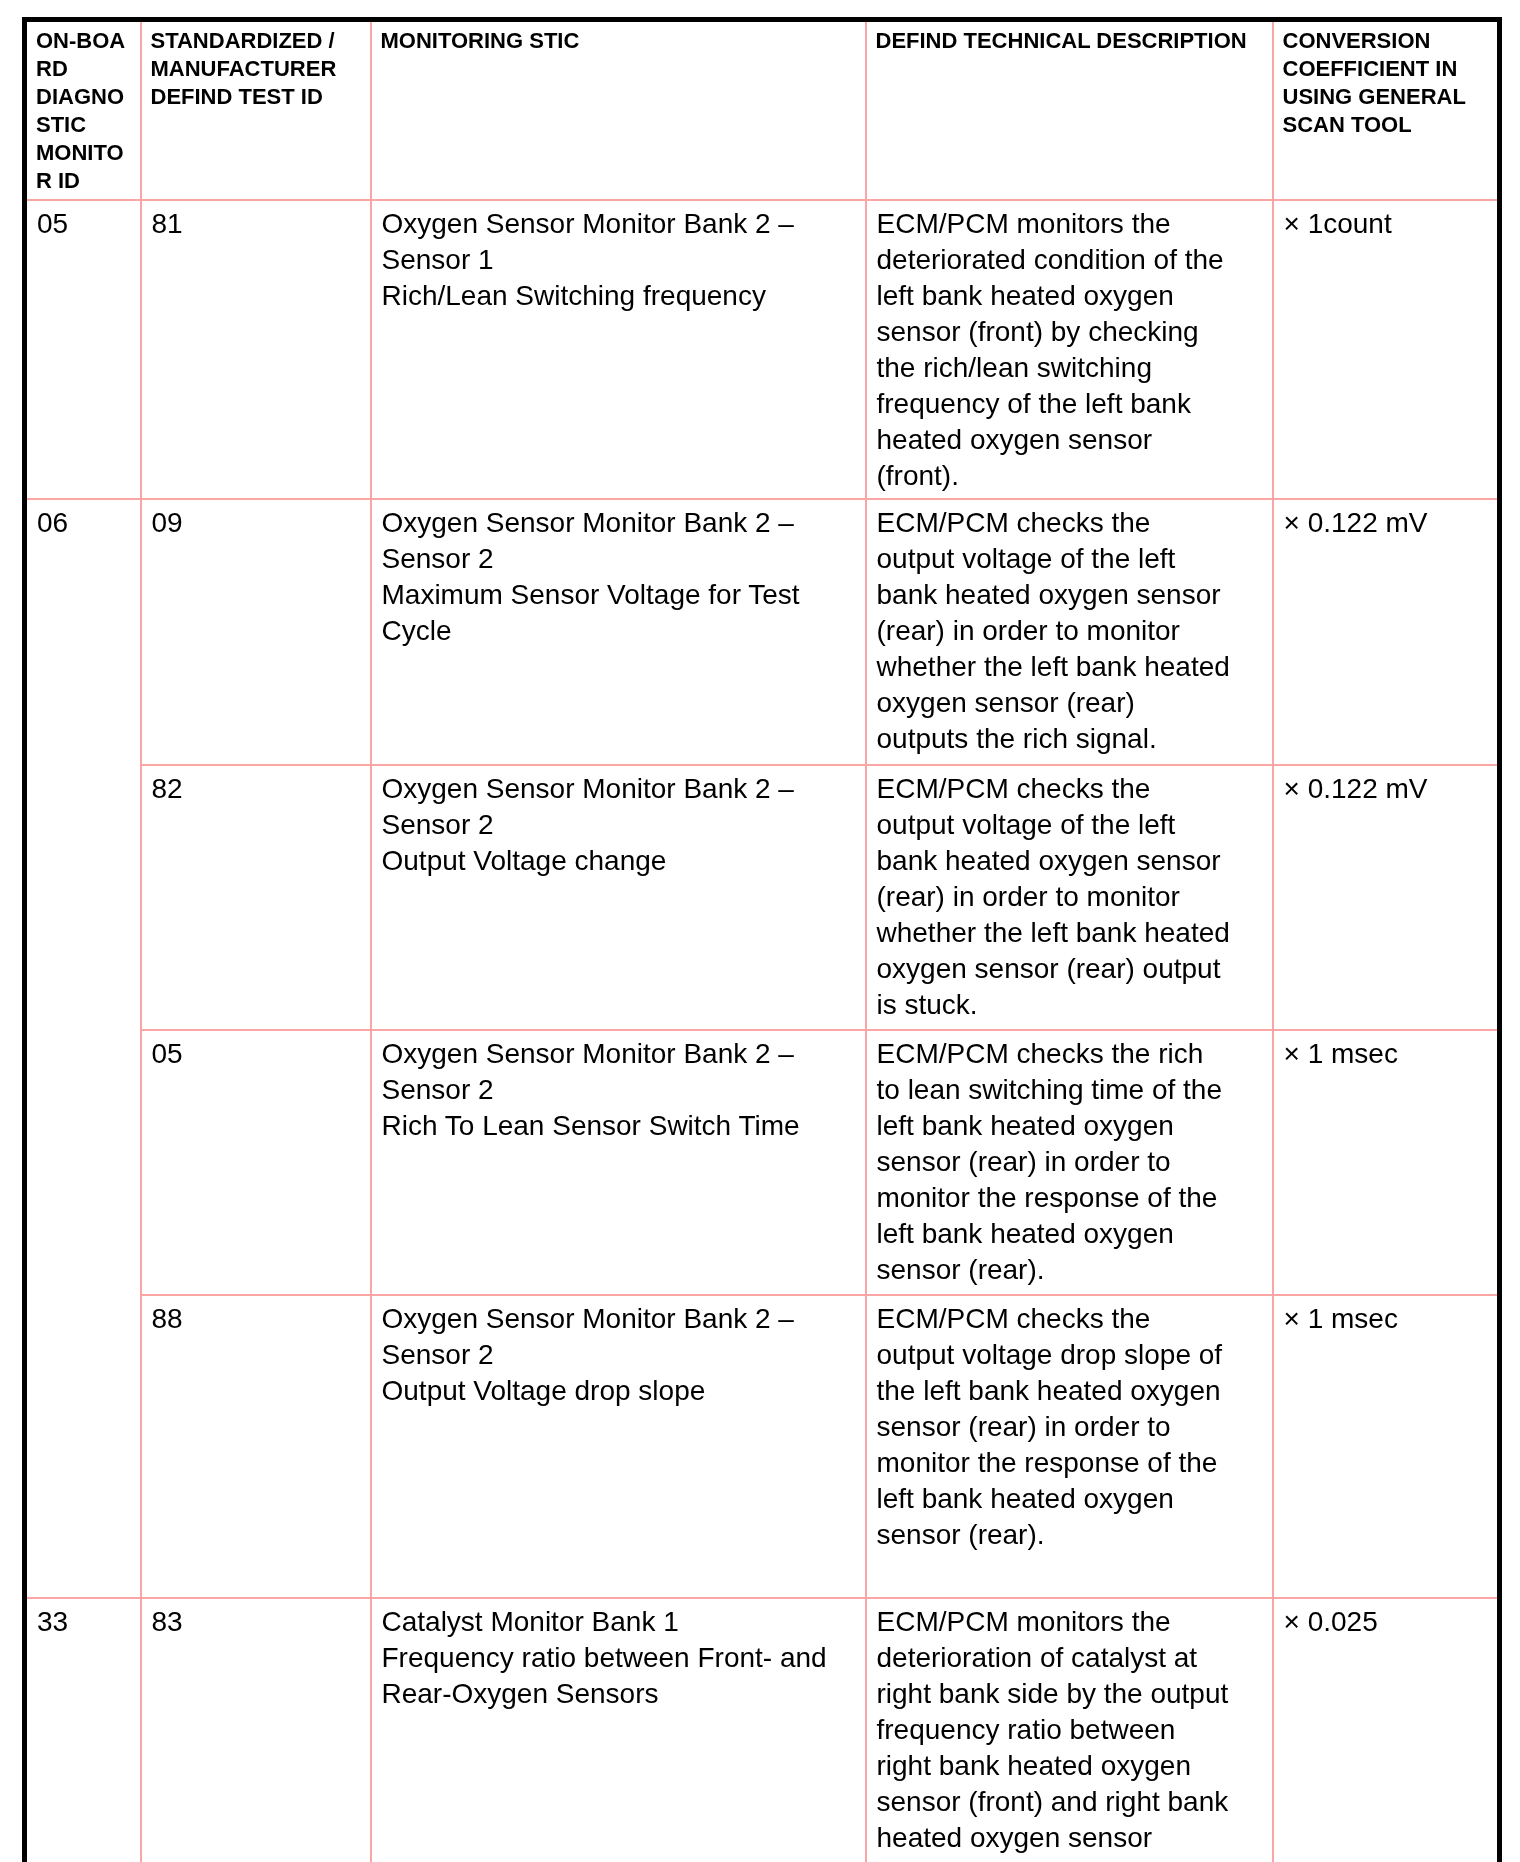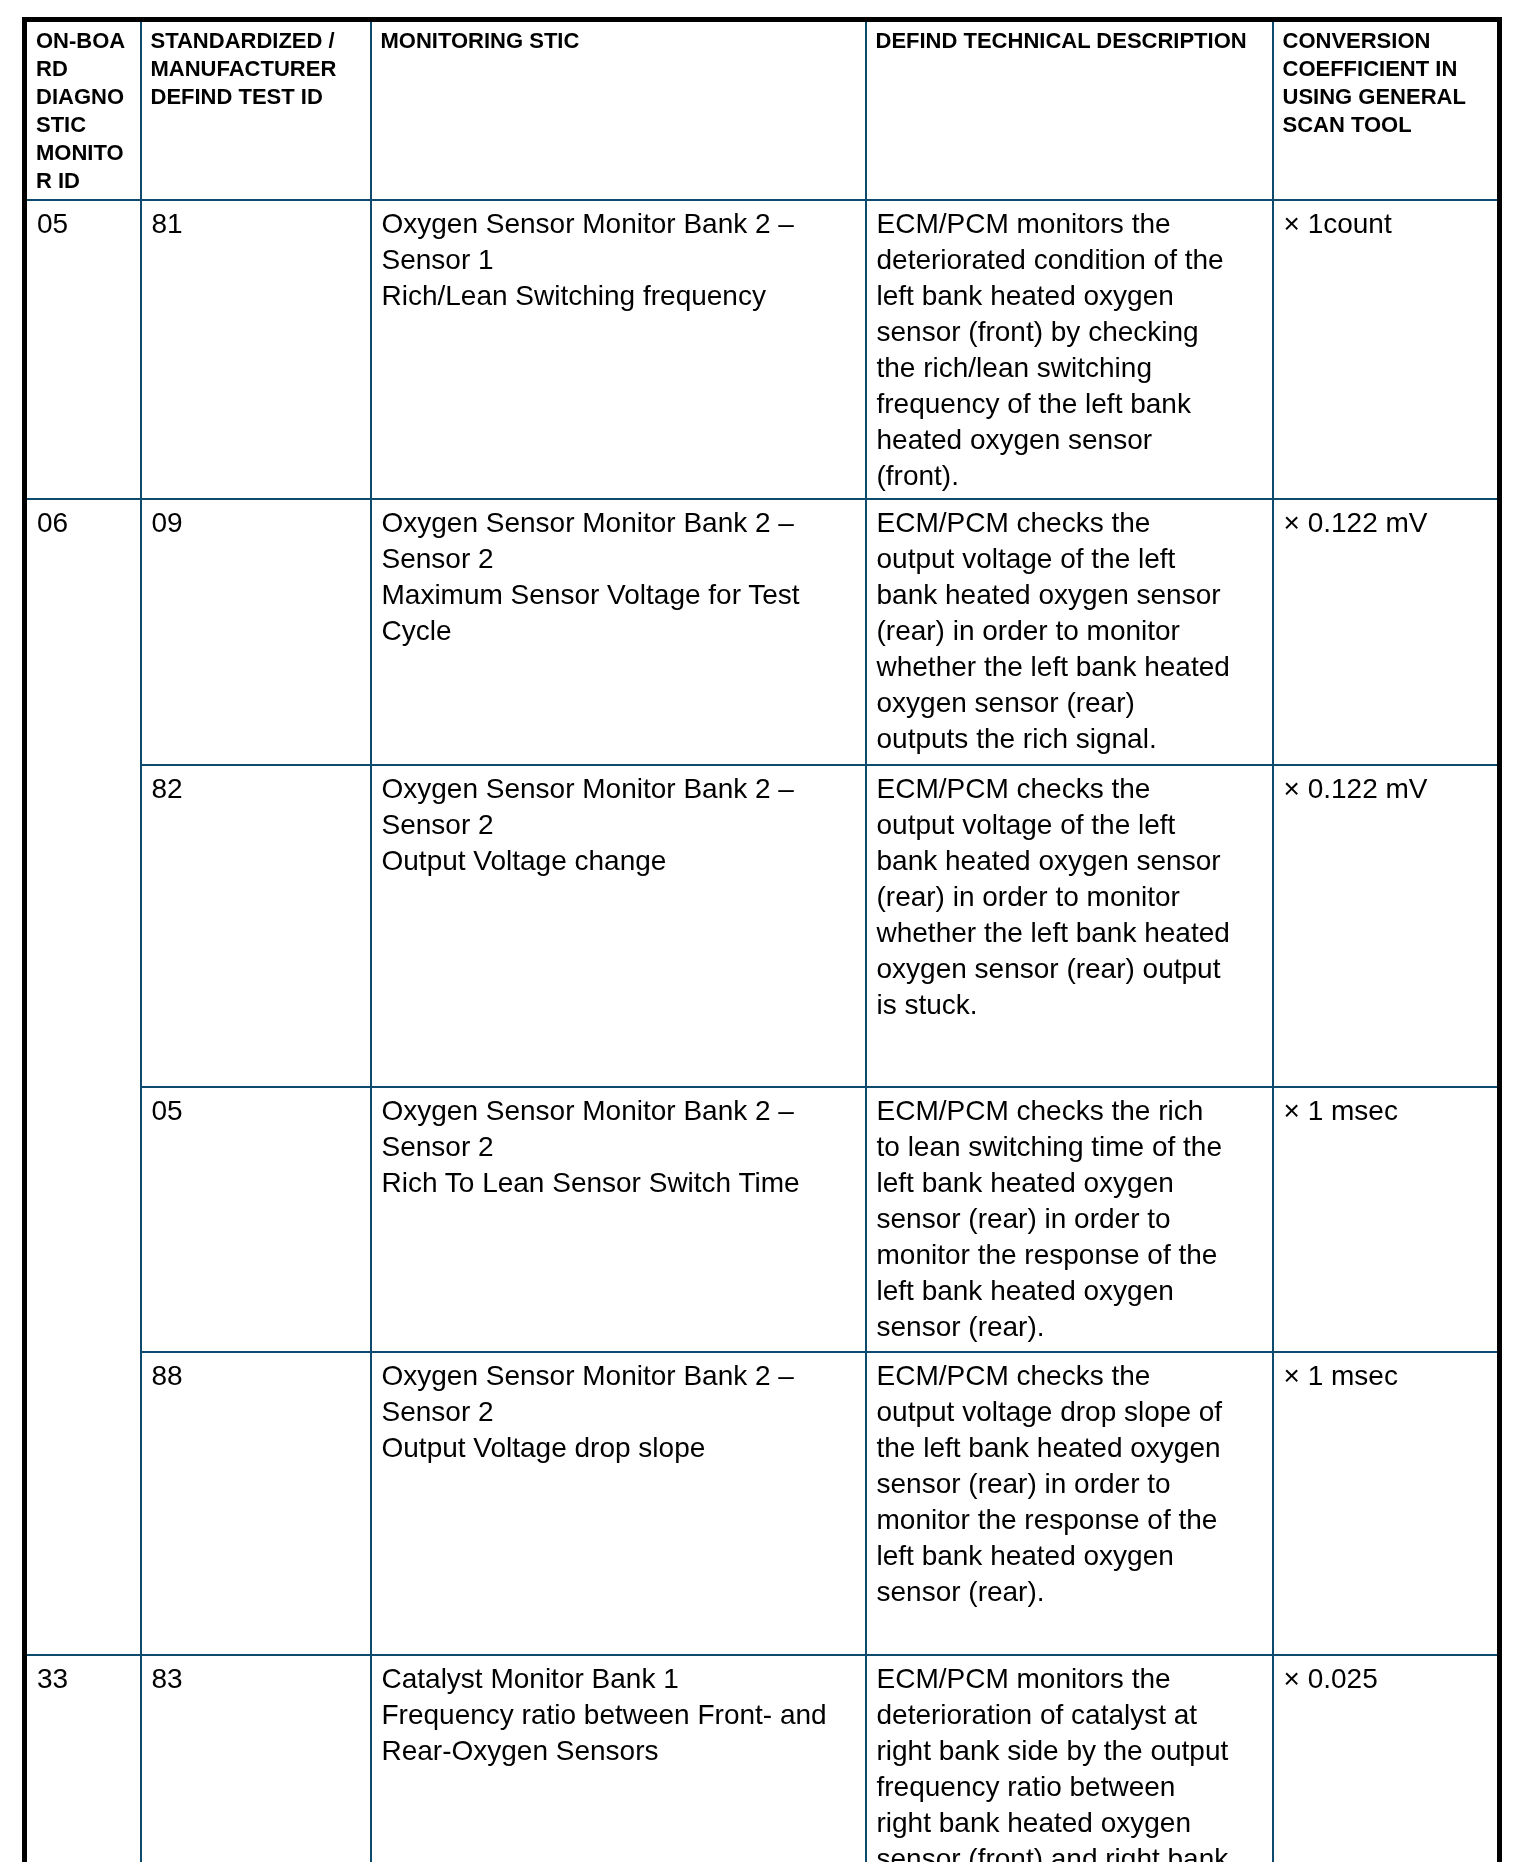--- a/index.html
+++ b/index.html
@@ -19,21 +19,21 @@
     position: absolute;
     left: 22px;
     top: 17px;
     width: 1475px;
     border-collapse: collapse;
     table-layout: fixed;
     border: 5px solid #000000;
   }
   table.diag th,
   table.diag td {
-    border: 2px solid #0c4a6e;
+    border: 2px solid #fca5a5;
     vertical-align: top;
     text-align: left;
     white-space: pre-line;
     overflow: hidden;
     background: #ffffff;
   }
   table.diag th {
     font-size: 22px;
     font-weight: bold;
     line-height: 28px;
@@ -41,21 +41,21 @@
   }
   table.diag td {
     font-size: 28px;
     font-weight: normal;
     line-height: 36px;
     padding: 5px 2px 4px 10px;
   }
   tr.hdr  { height: 178px; }
   tr.r0   { height: 297px; }
   tr.r1   { height: 266px; margin-top: 26px; }
-  tr.r2   { height: 322px; margin-top: 32px; }
+  tr.r2   { height: 265px; margin-top: 32px; }
   tr.r3   { height: 265px; }
   tr.r4   { height: 303px; }
   tr.r5   { height: 294px; }
 </style>
 </head>
 <body>
 
 <div class="page">
   <table class="diag">
     <colgroup>

